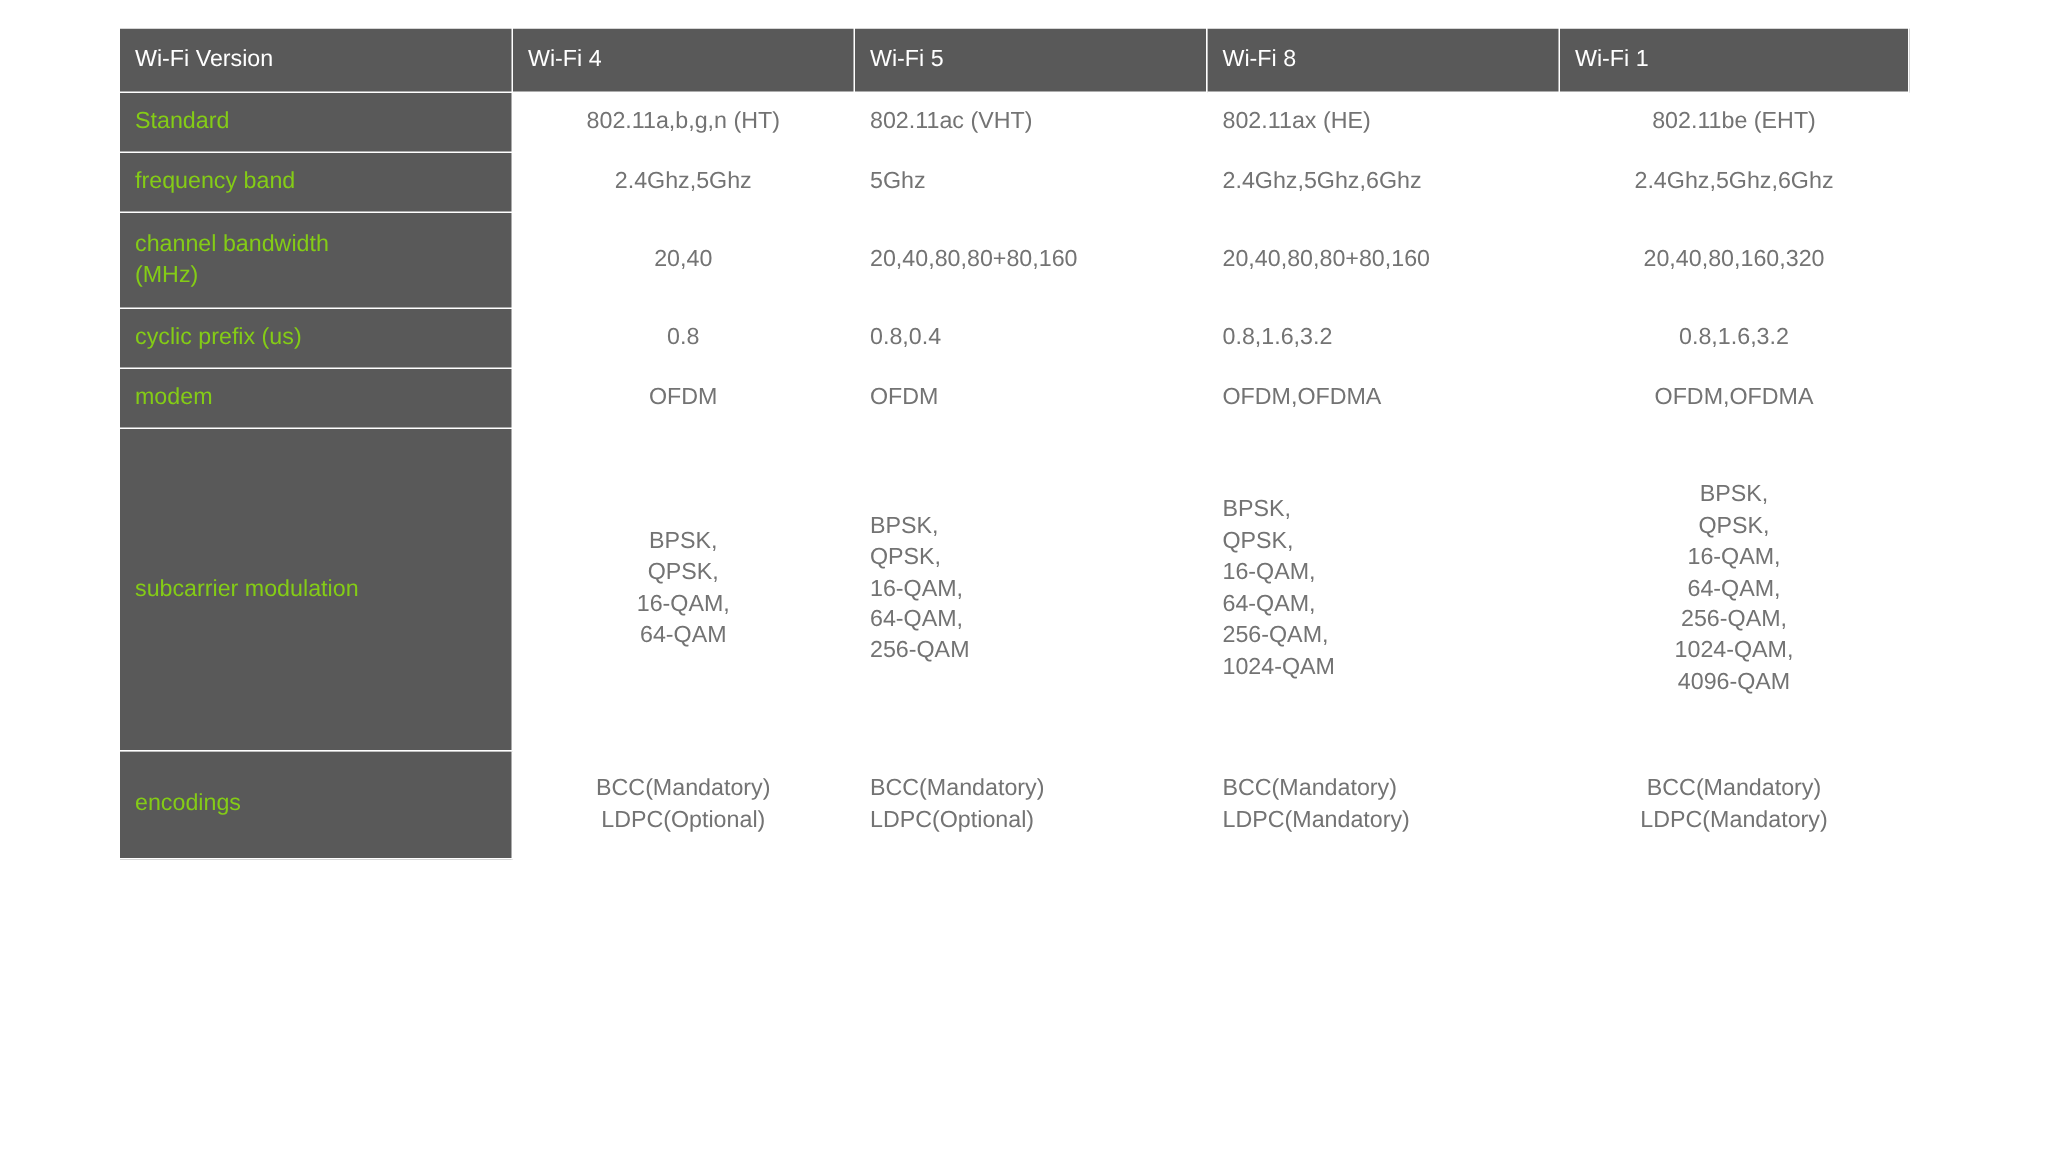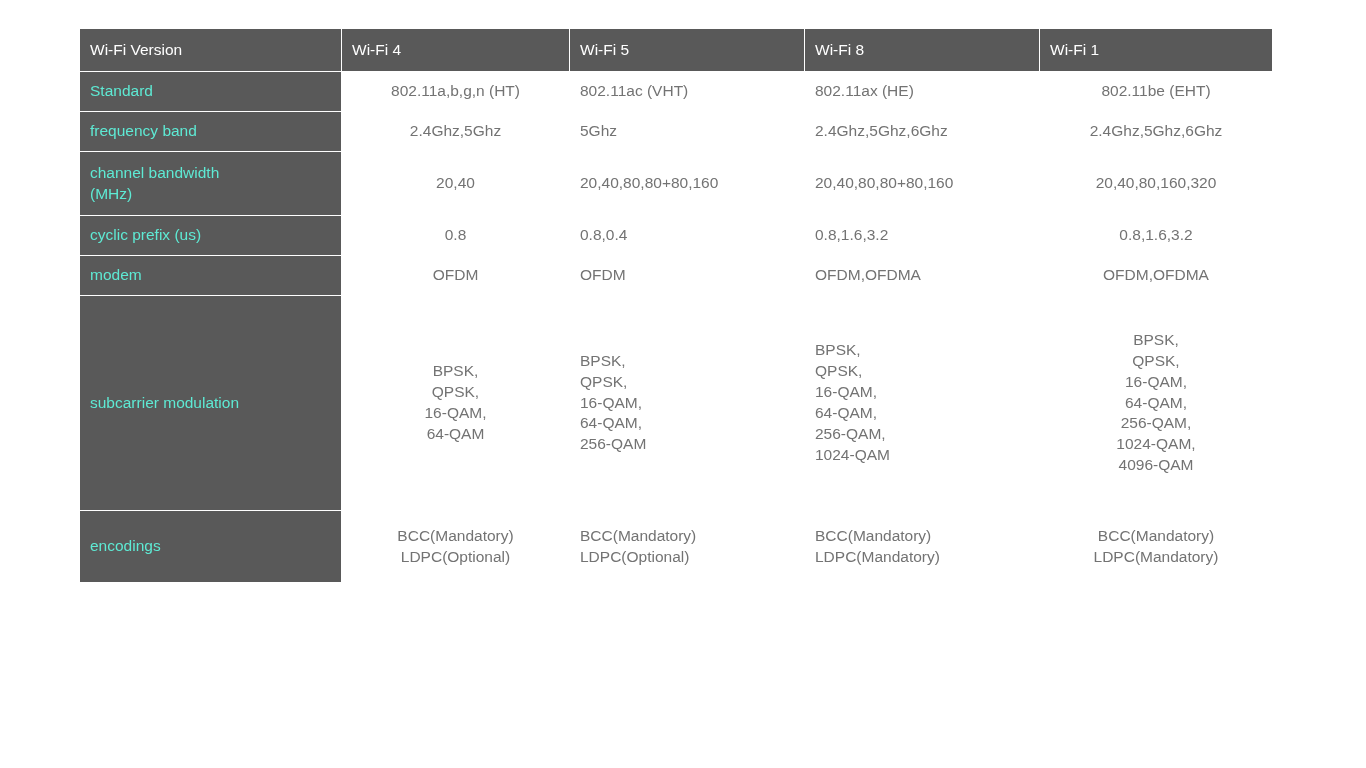--- a/index.html
+++ b/index.html
@@ -13,21 +13,21 @@
   .page {
     position: relative;
     width: 1366px;
     height: 768px;
     background: #ffffff;
     box-sizing: border-box;
   }
   .table-wrap {
     position: absolute;
     left: 79px;
-    top: 28px;
+    top: 18px;
     width: 1193px;
   }
   table.wifi-table {
     border-collapse: collapse;
     width: 1193px;
     table-layout: fixed;
     font-size: 15.5px;
     color: #000000;
   }
   table.wifi-table col.c0 { width: 262px; }
@@ -48,21 +48,21 @@
     background: #595959;
     color: #ffffff;
     font-weight: normal;
     text-align: left;
     height: 30px;
     font-size: 15.5px;
   }
   
   td.rowhead {
     background: #595959;
-    color: #5eead4;
+    color: #84cc16;
     text-align: left;
     font-weight: normal;
   }
   
   td.data {
     background: #ffffff;
     color: #737373;
     border: 1px solid #bfbfbf;
   }
   td.data.left { text-align: left; }

